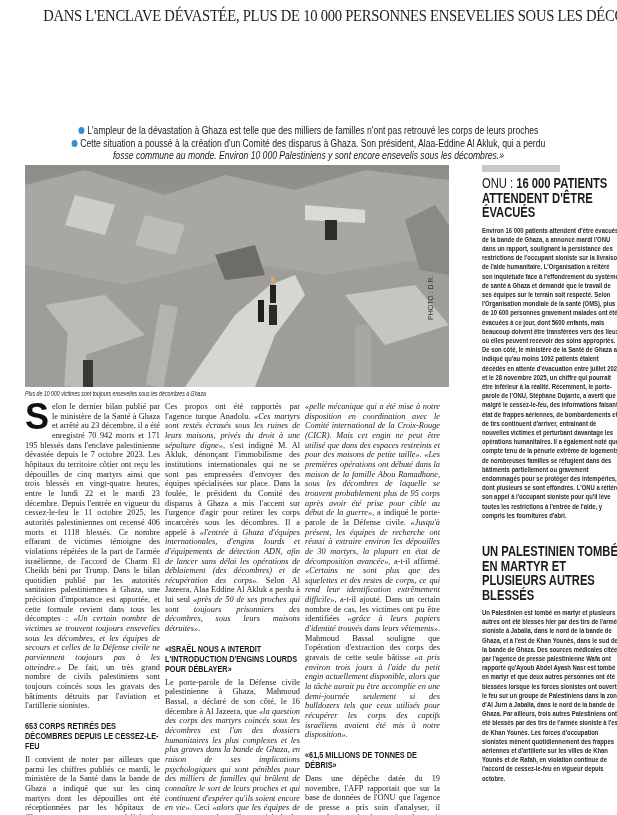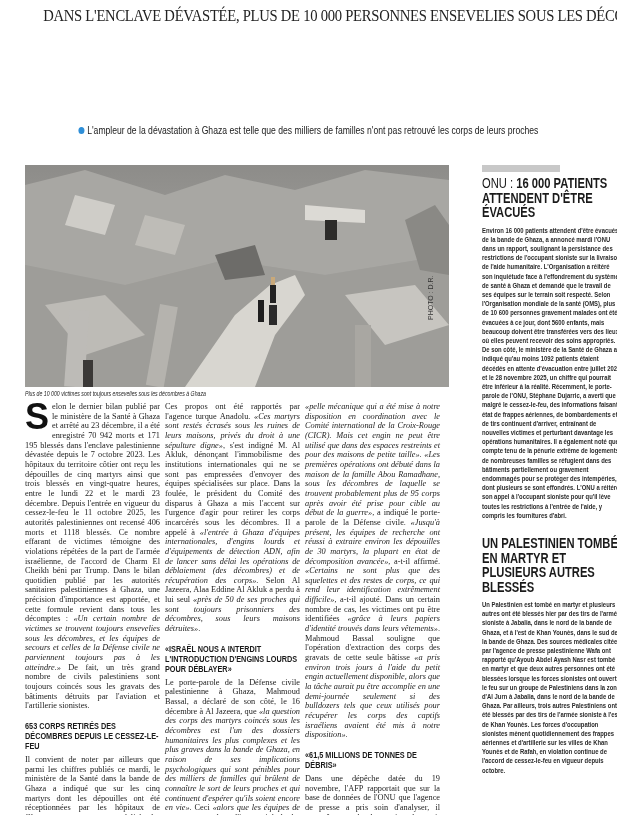--- a/index.html
+++ b/index.html
@@ -69,33 +69,39 @@
   .sb-title {
     font-family: "Liberation Sans", sans-serif; font-weight: bold; font-size: 14px; line-height: 14.5px;
     color: #1a1a1a; margin: 4px 0 6px 2px; transform: scaleX(0.8); transform-origin: left; width: 128%;
     text-transform: uppercase;
   }
   .sb-title .light { font-weight: normal; }
   .sb-body {
     font-family: "Liberation Sans", sans-serif; font-weight: bold; font-size: 7.2px; line-height: 9.2px;
     color: #2a2a2a; margin-left: 2px; transform: scaleX(0.82); transform-origin: left; width: 124%;
   }
-  .sb-section2 { margin-top: 16px; }
+  .sb-section2 { margin-top: 24px; }
 </style>
 </head>
 <body>
 
 <div class="page">
 
   <div class="kicker">DANS L'ENCLAVE DÉVASTÉE, PLUS DE 10 000 PERSONNES ENSEVELIES SOUS LES DÉCOMBRES</div>
 
 
   <div class="standfirst">
     <p>
         <span class="sq"><span class="bullet" style="background: rgb(47, 143, 216);"></span><span>L'ampleur de la dévastation à Ghaza est telle que des milliers de familles n'ont pas retrouvé les corps de leurs proches</span></span>
+      </p>
+    <p>
+        <span class="sq"><span class="bullet" style="background: rgb(47, 143, 216);"></span><span>Cette situation a poussé à la création d'un Comité des disparus à Ghaza. Son président, Alaa-Eddine Al Akluk, qui a perdu</span></span>
+      </p>
+    <p>
+        <span class="sq"><em>fosse commune au monde. Environ 10 000 Palestiniens y sont encore ensevelis sous les décombres.»</em></span>
       </p>
   </div>
 
   <div class="photo" role="img" aria-label="Ruines d'immeubles effondrés à Ghaza, des personnes marchent sur un chemin entre les décombres">
     <svg width="424" height="222" viewBox="0 0 424 222">
       <defs>
         <linearGradient id="sky" x1="0" y1="0" x2="0" y2="1">
           <stop offset="0" stop-color="#8d8c89"></stop>
           <stop offset="1" stop-color="#b9b8b4"></stop>
         </linearGradient>

